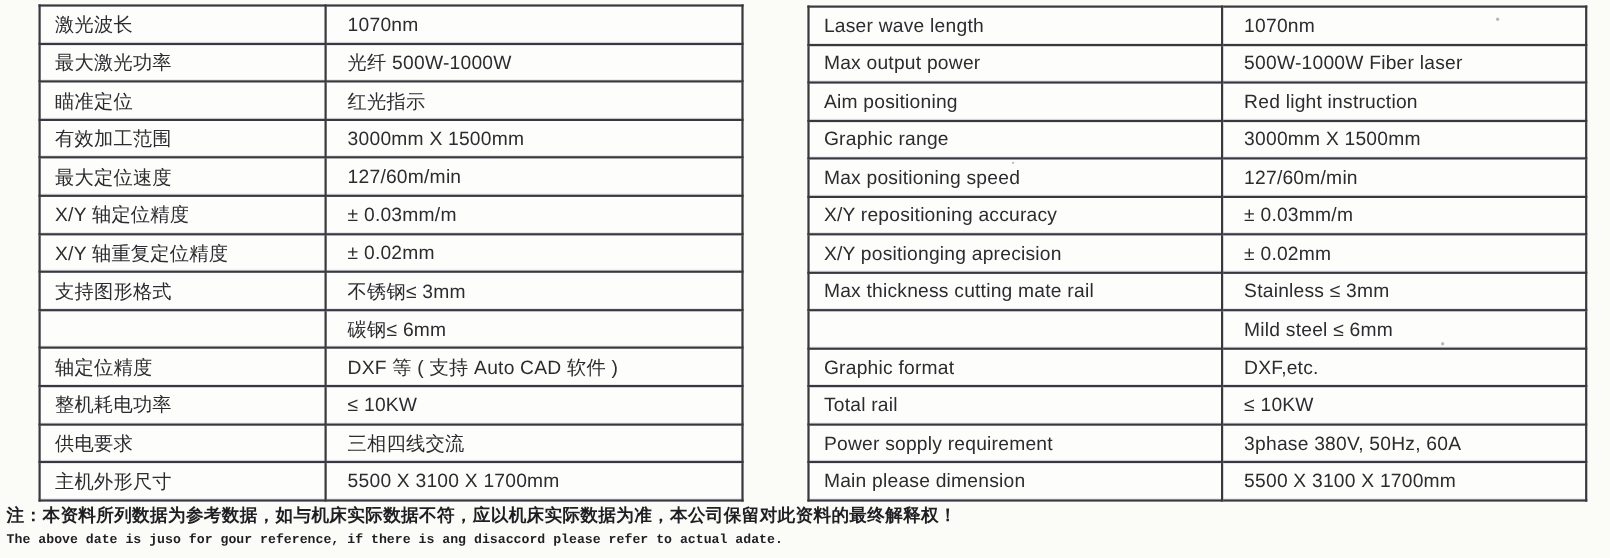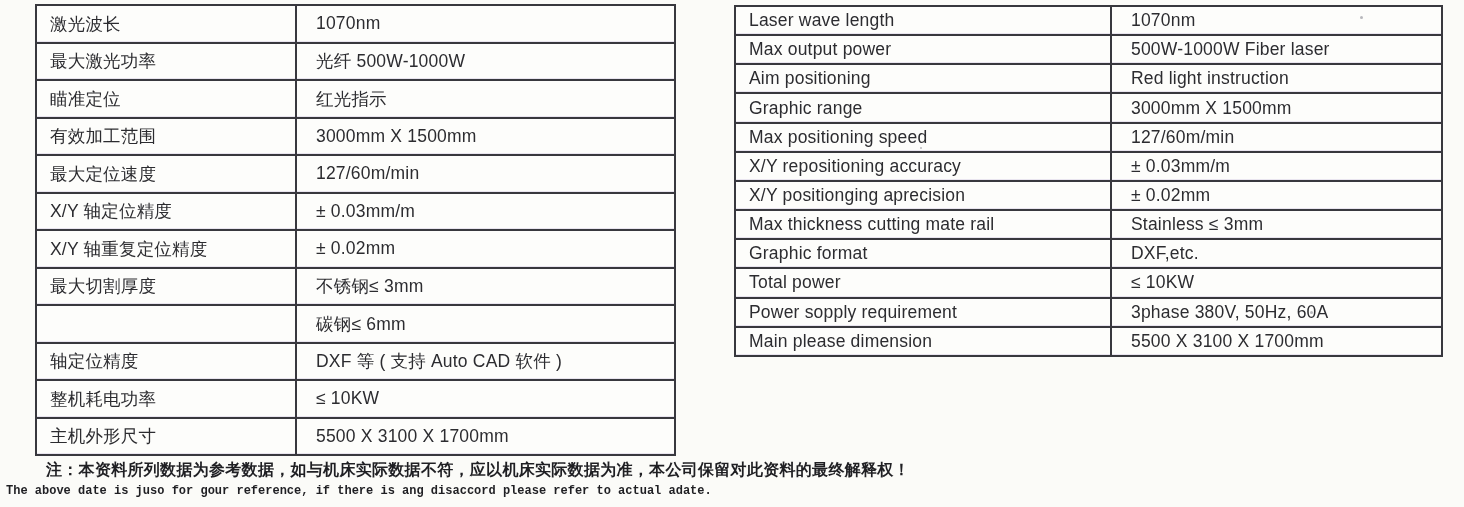--- a/index.html
+++ b/index.html
@@ -16,21 +16,21 @@
     width: 1464px;
     height: 507px;
   }
   table.spec-table {
     position: absolute;
     border-collapse: collapse;
     table-layout: fixed;
     background: #fdfdfb;
   }
   table.zh { left: 35px;  top: 4px;  width: 641px; height: 452px; }
-  table.en { left: 734px; top: 5px;  width: 709px; height: 352px; }
+  table.en { left: 734px; top: 5px;  width: 709px; height: 451px; }
   table.zh col.c1 { width: 260px; }
   table.en col.c1 { width: 376px; }
   td {
     border: 2px solid #38383e;
     font-size: 17.5px;
     color: #2c2c30;
     letter-spacing: 0.2px;
     vertical-align: middle;
     padding: 0 4px 0 13px;
     white-space: nowrap;
@@ -43,21 +43,20 @@
     position: absolute;
     left: 6px;
     top: 459px;
     color: #1f1f23;
   }
   .note-zh {
     font-size: 16px;
     font-weight: 700;
     letter-spacing: 0.3px;
     line-height: 22px;
-    margin-left: 40px;
   }
   .note-en {
     font-size: 12px;
     font-weight: 700;
     line-height: 21px;
     font-family: Liberation Mono, monospace;
   }
   .speck {
     position: absolute;
     background: #8a8a92;
@@ -101,34 +100,38 @@
         </tr>
         <tr>
           <td class="label-cell">X/Y 轴定位精度</td>
           <td class="value-cell">± 0.03mm/m</td>
         </tr>
         <tr>
           <td class="label-cell">X/Y 轴重复定位精度</td>
           <td class="value-cell">± 0.02mm</td>
         </tr>
         <tr>
-          <td class="label-cell">最大切割厚度</td>
+          <td class="label-cell">支持图形格式</td>
           <td class="value-cell">不锈钢≤ 3mm</td>
         </tr>
         <tr>
           <td class="label-cell"></td>
           <td class="value-cell">碳钢≤ 6mm</td>
         </tr>
         <tr>
           <td class="label-cell">轴定位精度</td>
           <td class="value-cell">DXF 等 ( 支持 Auto CAD 软件 )</td>
         </tr>
         <tr>
           <td class="label-cell">整机耗电功率</td>
           <td class="value-cell">≤ 10KW</td>
+        </tr>
+        <tr>
+          <td class="label-cell">供电要求</td>
+          <td class="value-cell">三相四线交流</td>
         </tr>
         <tr>
           <td class="label-cell">主机外形尺寸</td>
           <td class="value-cell">5500 X 3100 X 1700mm</td>
         </tr>
       </tbody>
   </table>
 
   <table class="spec-table en">
     <colgroup>
@@ -162,25 +165,29 @@
         </tr>
         <tr>
           <td class="label-cell">X/Y positionging aprecision</td>
           <td class="value-cell">± 0.02mm</td>
         </tr>
         <tr>
           <td class="label-cell">Max thickness cutting mate rail</td>
           <td class="value-cell">Stainless ≤ 3mm</td>
         </tr>
         <tr>
+          <td class="label-cell"></td>
+          <td class="value-cell">Mild steel ≤ 6mm</td>
+        </tr>
+        <tr>
           <td class="label-cell">Graphic format</td>
           <td class="value-cell">DXF,etc.</td>
         </tr>
         <tr>
-          <td class="label-cell">Total power</td>
+          <td class="label-cell">Total rail</td>
           <td class="value-cell">≤ 10KW</td>
         </tr>
         <tr>
           <td class="label-cell">Power sopply requirement</td>
           <td class="value-cell">3phase 380V, 50Hz, 60A</td>
         </tr>
         <tr>
           <td class="label-cell">Main please dimension</td>
           <td class="value-cell">5500 X 3100 X 1700mm</td>
         </tr>

